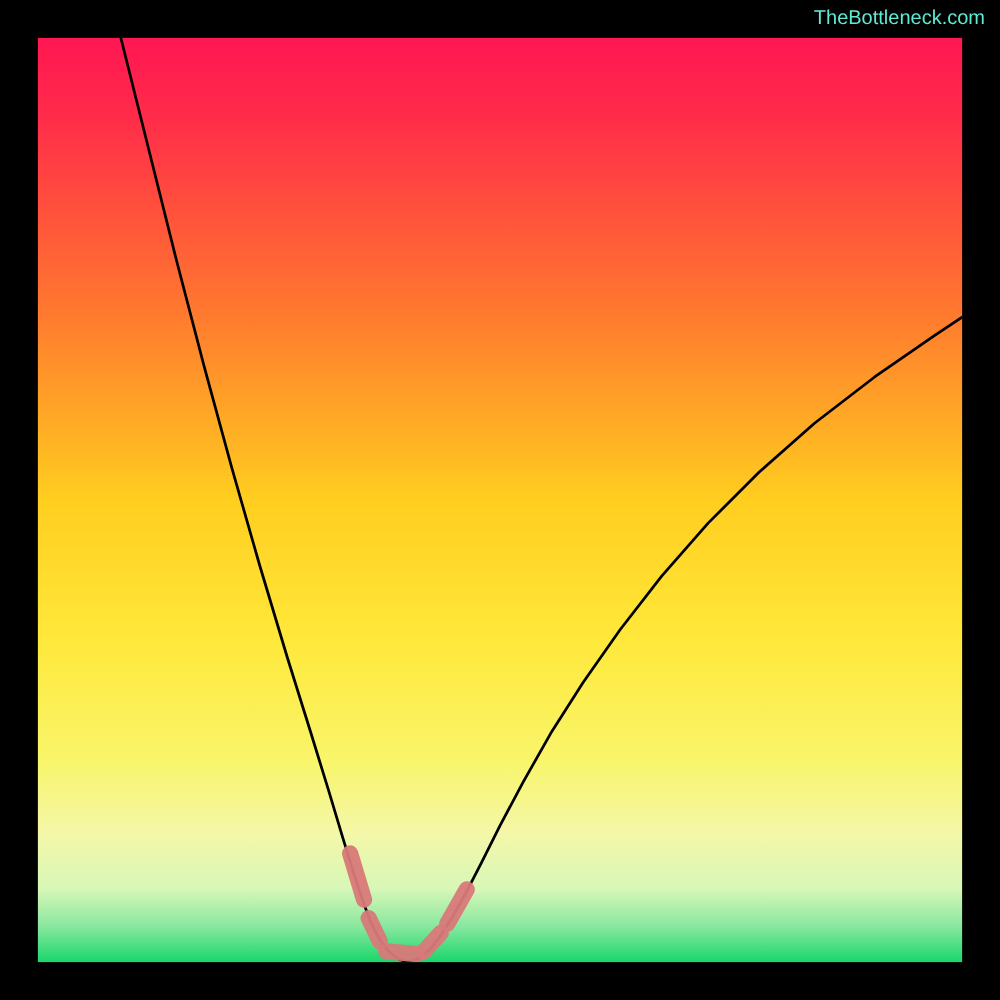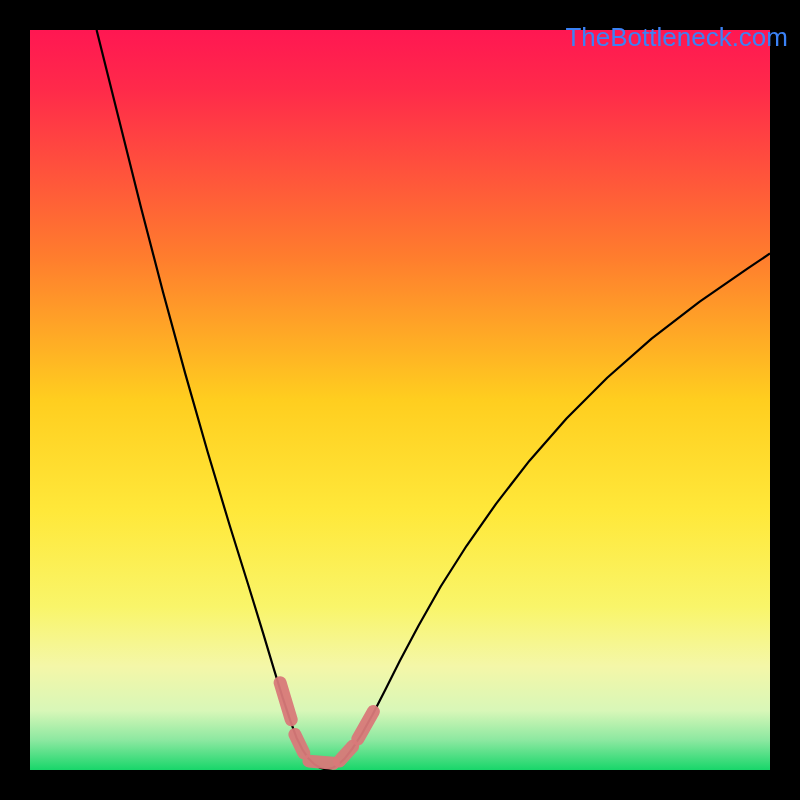--- a/index.html
+++ b/index.html
@@ -9,25 +9,24 @@
     height: 800px;
     background: #000;
     position: relative;
     font-family: Arial, sans-serif;
     overflow: hidden;
   }
   .watermark {
     position: absolute;
     top: 6px;
     right: 12px;
-    color: #3b82f6;
-    font-size: 26px;
+    color: #5eead4;
+    font-size: 16px;
     font-weight: 500;
     z-index: 10;
-    margin-top: 16px;
   }
   .plot-area {
     position: absolute;
     top: 30px;
     left: 30px;
     width: 740px;
     height: 740px;
     overflow: hidden;
   }
   svg {

